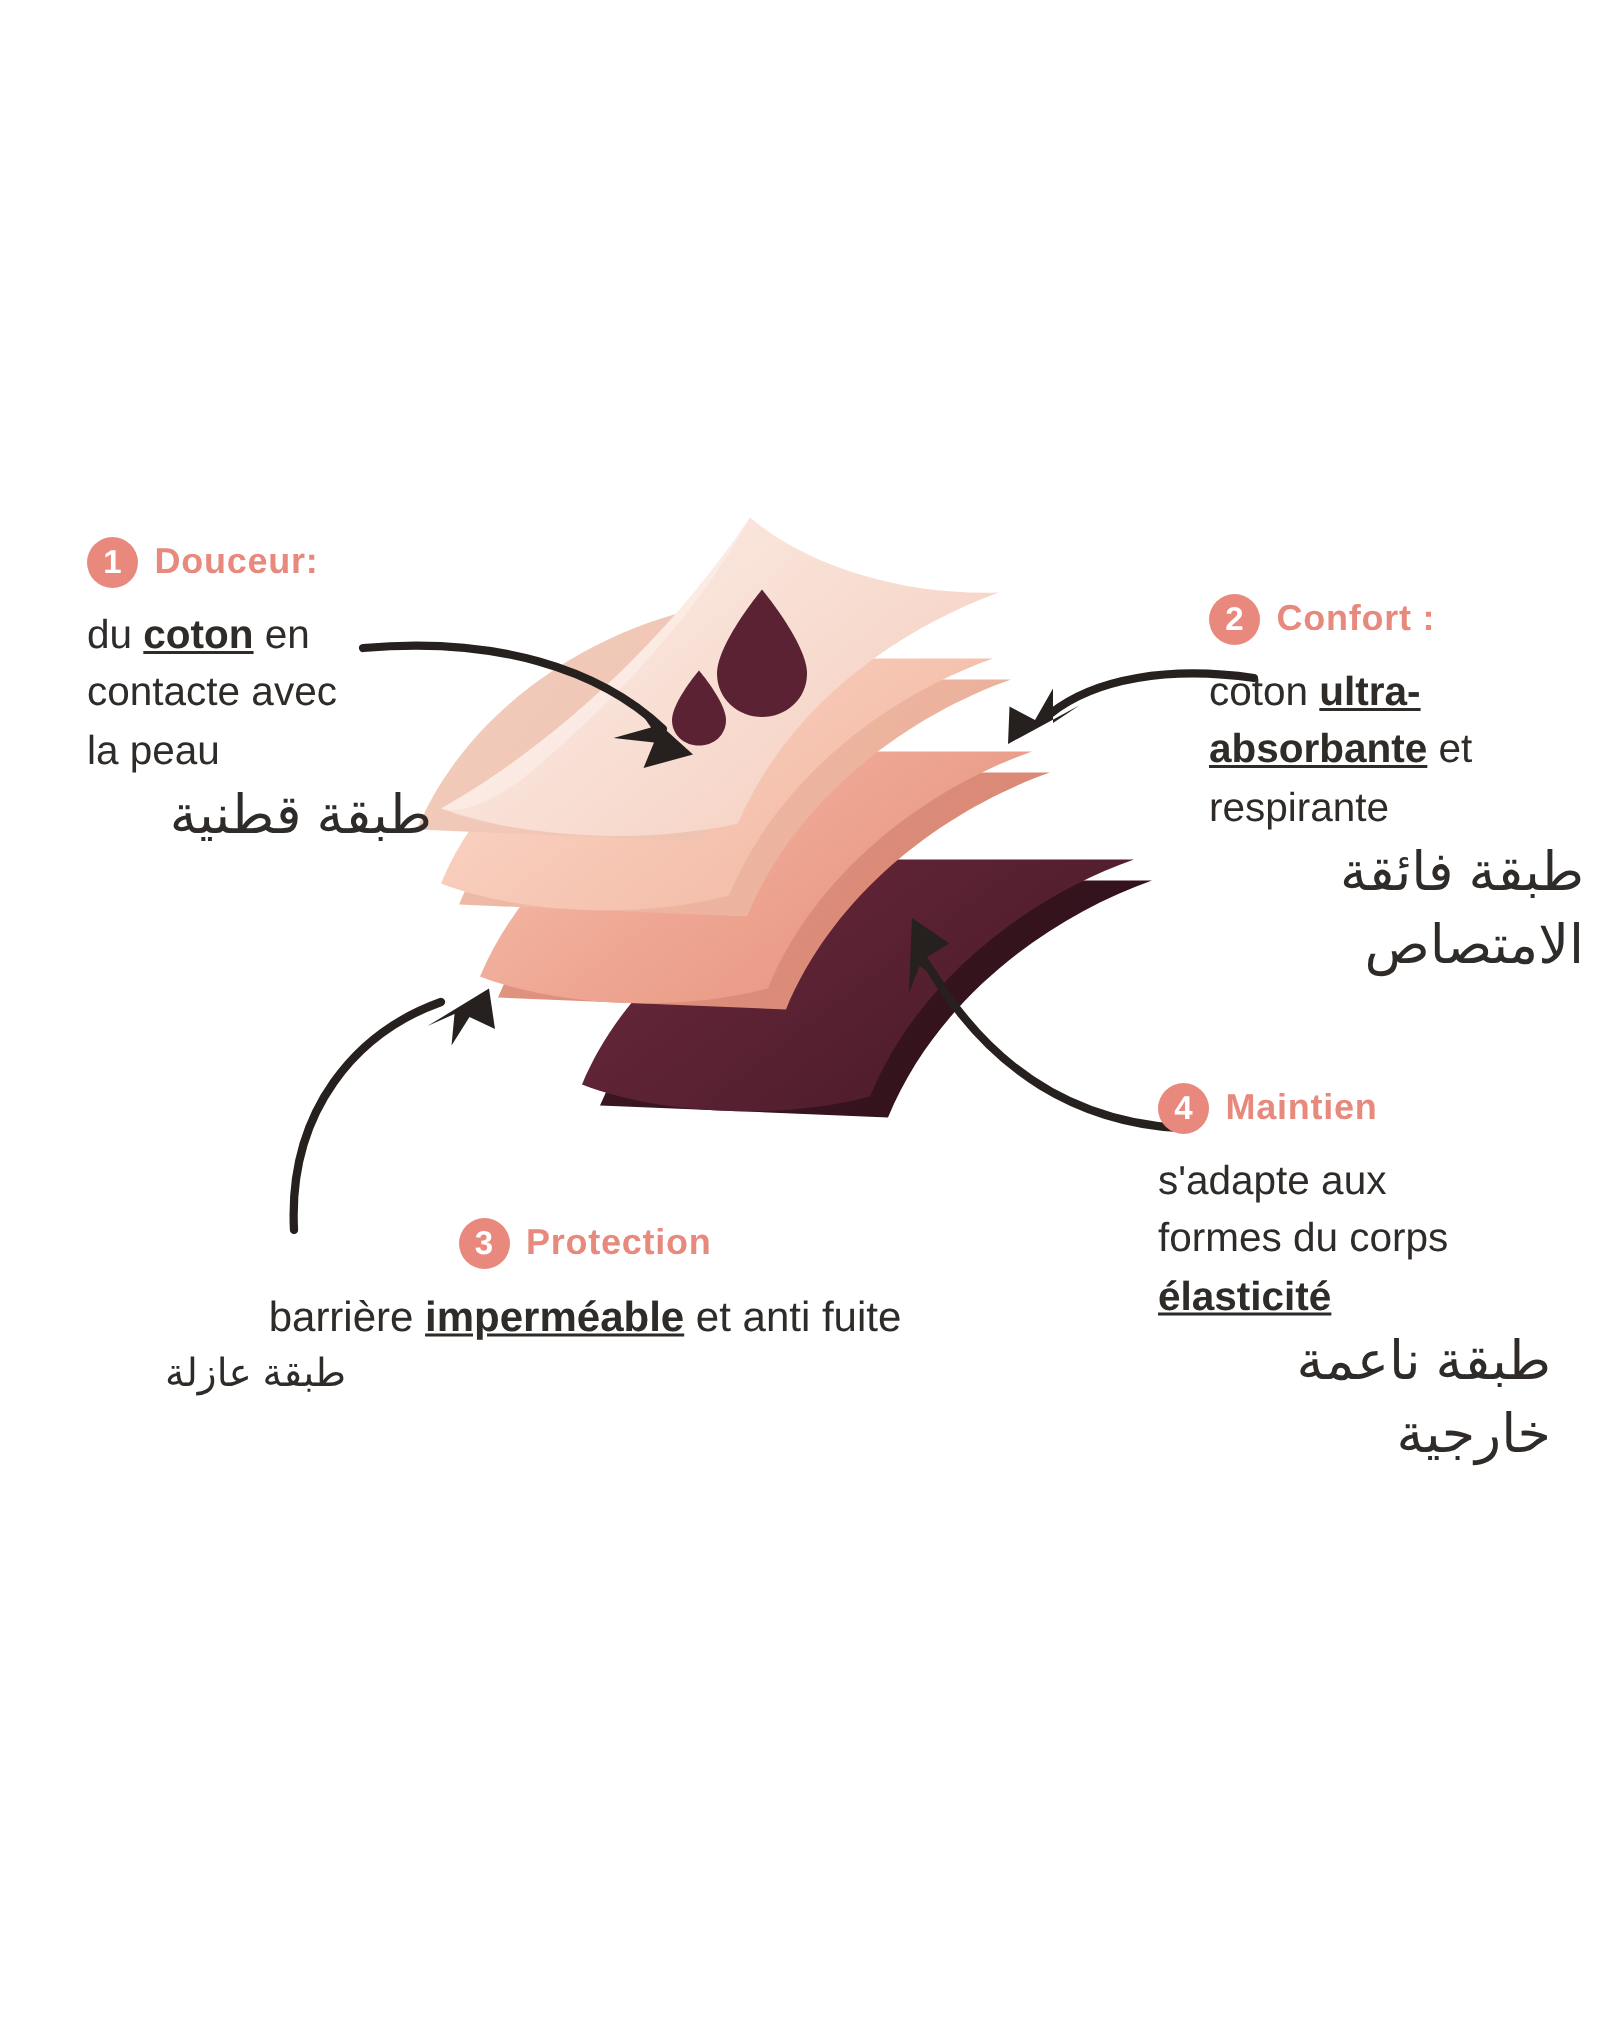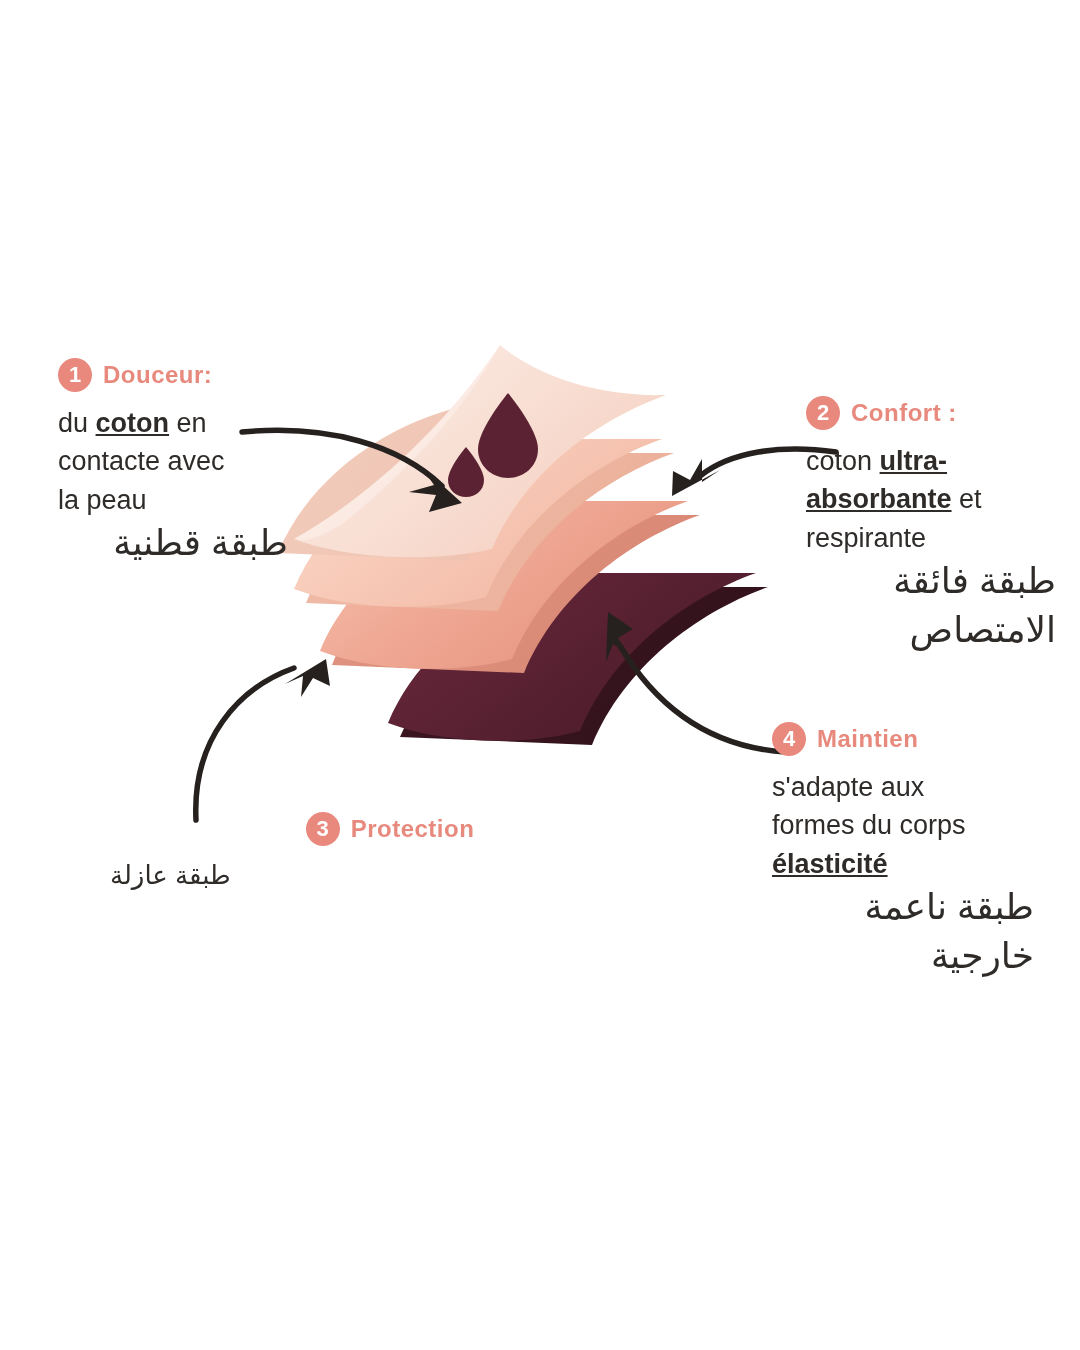--- a/index.html
+++ b/index.html
@@ -275,20 +275,23 @@
     </div>
     <div class="arabic">طبقة فائقة</div>
     <div class="arabic">الامتصاص</div>
   </div>
 
   <div class="callout" id="callout-3">
     <div class="head-row center">
       <div class="badge">3</div>
       <div class="head-title">Protection</div>
     </div>
+    <div class="body-text">
+      <div><span>barrière </span><b>imperméable</b><span> et anti fuite</span></div>
+    </div>
     <div class="arabic" style="text-align:left;">طبقة عازلة</div>
   </div>
 
   <div class="callout" id="callout-4">
     <div class="head-row">
       <div class="badge">4</div>
       <div class="head-title">Maintien</div>
     </div>
     <div class="body-text">
       <div>s'adapte aux</div>

